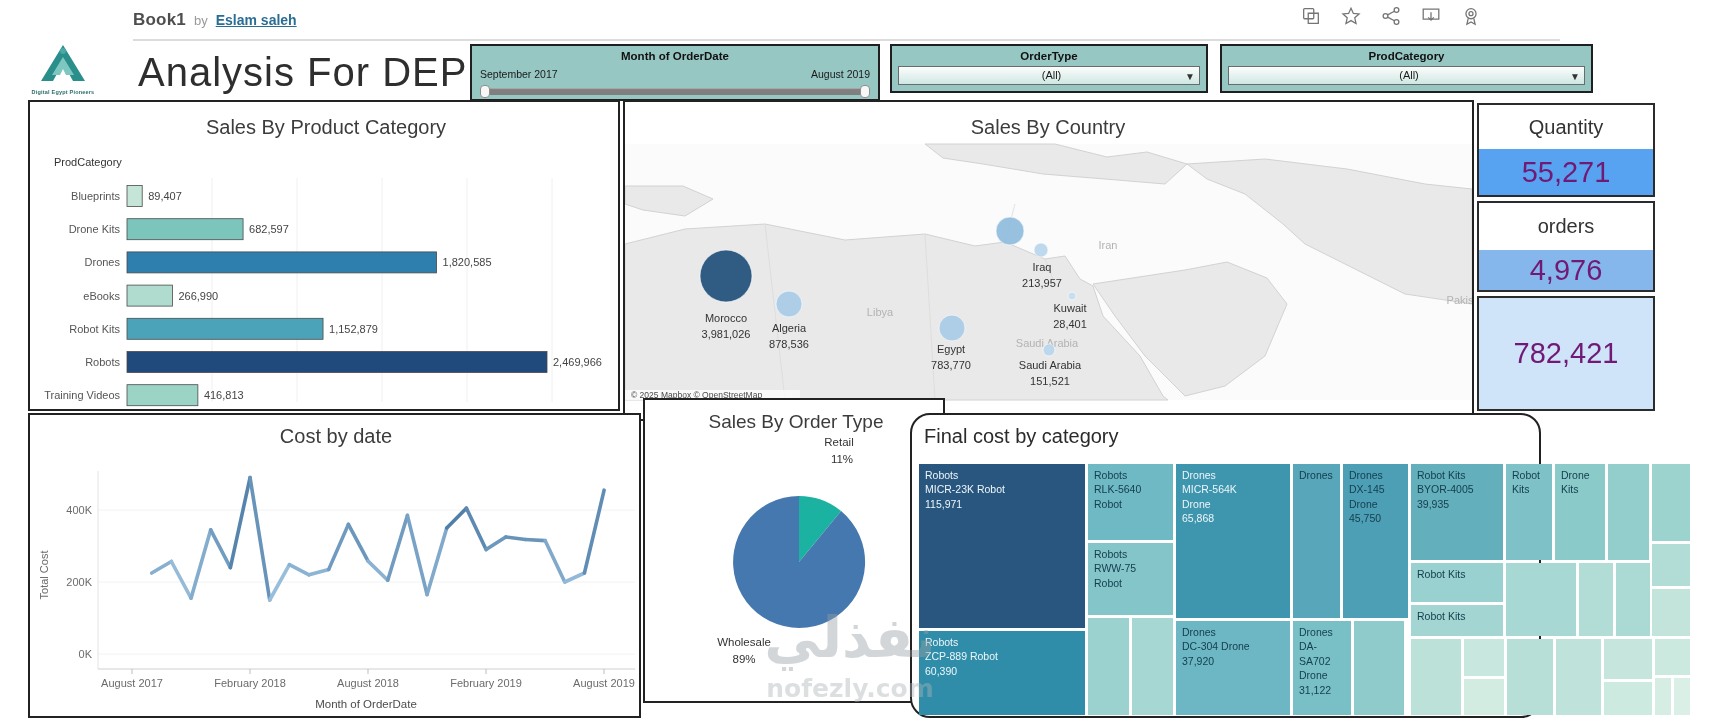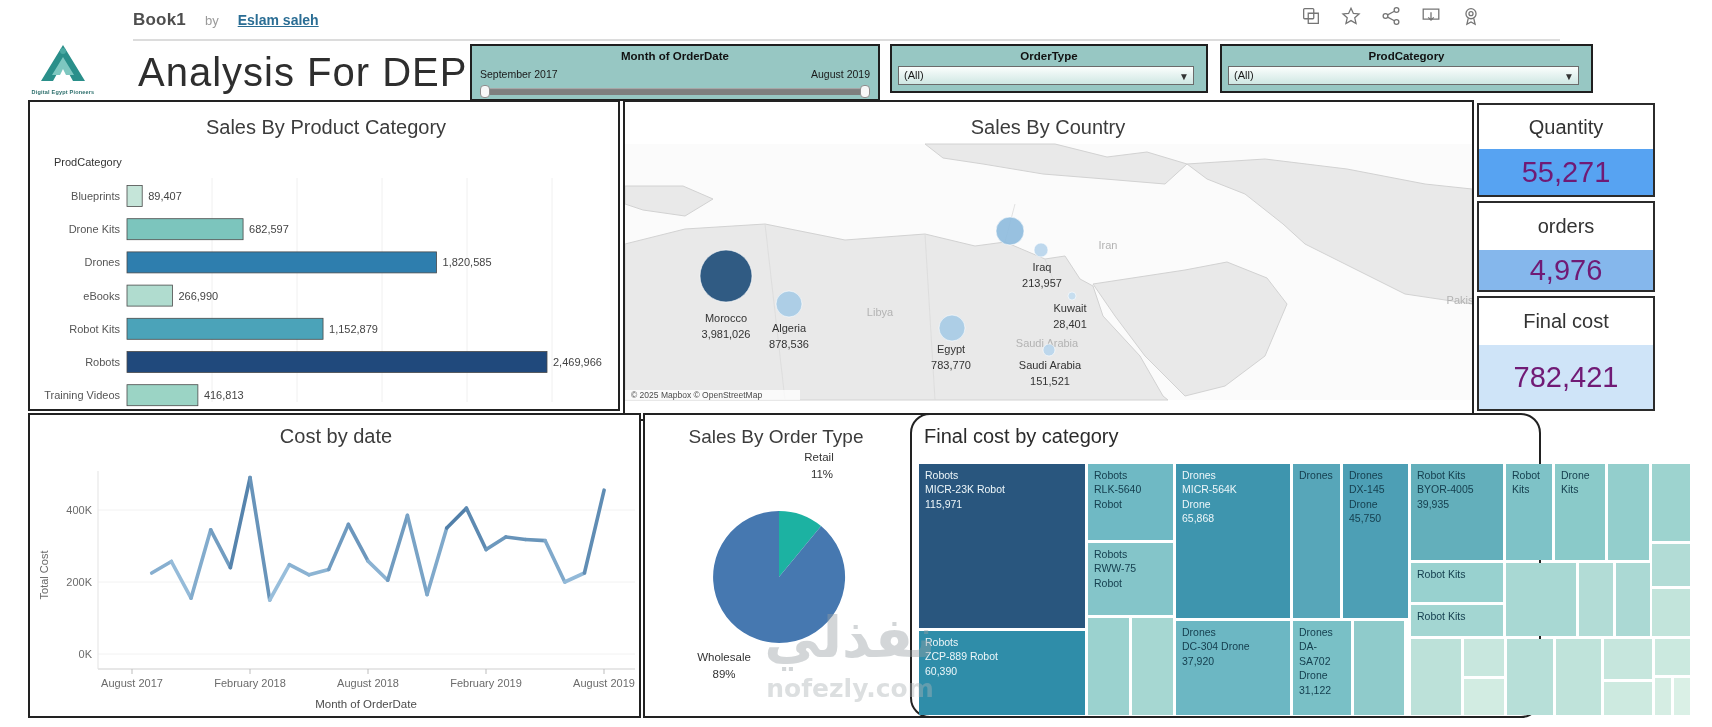--- a/index.html
+++ b/index.html
@@ -1,41 +1,41 @@
 <!DOCTYPE html>
 <html><head>
 <meta charset="utf-8">
 <style>
   * { margin:0; padding:0; box-sizing:border-box; }
   html,body { background:#fff; }
   body { font-family:"Liberation Sans", sans-serif; }
   #app { position:relative; width:1712px; height:727px; background:#fff; overflow:hidden; }
 
   
-  .hdr { position:absolute; left:133px; top:6px; height:28px; display:flex; align-items:center; gap:19px; }
+  .hdr { position:absolute; left:133px; top:6px; height:28px; display:flex; align-items:center; gap:8px; }
   .wb-title { font-size:17px; font-weight:bold; color:#4e4e4e; letter-spacing:.2px; }
   .wb-by { font-size:13px; color:#9a9a9a; }
   .wb-author { font-size:14px; font-weight:bold; color:#2a6d94; text-decoration:underline; cursor:pointer; }
   .hdr-icons { position:absolute; top:5px; left:1300px; display:flex; gap:18px; }
   .hdr-icons svg { width:22px; height:22px; stroke:#757575; fill:none; stroke-width:1.4; cursor:pointer; }
   .hdr-divider { position:absolute; left:133px; top:39px; width:1427px; height:2px; background:#dcdcdc; }
 
   
   .logo { position:absolute; left:30px; top:43px; width:66px; height:54px; text-align:center; }
   .logo-caption { font-size:5.5px; color:#2a6d6a; font-weight:bold; letter-spacing:.2px; }
   .dash-title { position:absolute; left:138px; top:50px; font-size:40px; font-weight:300; color:#2e2e2e; letter-spacing:1px; font-family:"Liberation Sans",sans-serif; }
 
   
   .filter { position:absolute; background:#97c7c3; border:2px solid #1f1f1f; }
   .filter-title { text-align:center; font-size:11.5px; font-weight:bold; color:#111; padding-top:4px; }
   .range-row { display:flex; justify-content:space-between; padding:6px 8px 0 8px; font-size:10.5px; color:#1a1a1a; }
   .slider { position:relative; margin:5px 8px 0 8px; height:13px; }
   .slider-track { position:absolute; left:0; right:0; top:3px; height:7px; background:#7f7f7f; border-radius:4px; box-shadow:inset 0 1px 1px rgba(255,255,255,.35); }
   .slider-handle { position:absolute; top:0; width:10px; height:13px; background:#f7f7f7; border:1px solid #8d8d8d; border-radius:4px; }
-  .dropdown { position:relative; margin:4px 12px 0 6px; height:19px; border:1px solid #6b6b6b; background:linear-gradient(#fbfefd,#cfe7e3); font-size:11px; color:#1a1a1a; line-height:17px; padding-left:5px; cursor:pointer; }
+  .dropdown { position:relative; margin:4px 6px 0 6px; height:19px; border:1px solid #6b6b6b; background:linear-gradient(#fbfefd,#cfe7e3); font-size:11px; color:#1a1a1a; line-height:17px; padding-left:5px; cursor:pointer;text-align:center; }
   .dd-arrow { position:absolute; right:4px; top:1px; font-size:10px; color:#333; }
 
   
   .panel { position:absolute; background:#fff; border:2px solid #222; }
   .kpi-card { position:absolute; background:#fff; border:2px solid #2b2b2b; display:flex; flex-direction:column; }
   .kpi-title { display:flex; align-items:center; justify-content:center; font-size:20px; color:#333; }
   .kpi-value { display:flex; align-items:center; justify-content:center; font-size:29px; color:#701a75; }
 
   
   .tm-title { position:absolute; left:12px; top:10px; font-size:20px; font-weight:500; color:#2b2b2b; }
@@ -202,21 +202,20 @@
 
   <div class="kpi-card" style="left:1477px; top:103px; width:178px; height:94px;">
     <div class="kpi-title" style="height:44px;">Quantity</div>
     <div class="kpi-value" style="flex: 1 1 0%; background: rgb(87, 163, 242);" id="kpi-band-0">55,271</div>
   </div>
   <div class="kpi-card" style="left:1477px; top:201px; width:178px; height:91px;">
     <div class="kpi-title" style="height:47px;">orders</div>
     <div class="kpi-value" style="flex: 1 1 0%; background: rgb(133, 183, 236);" id="kpi-band-1">4,976</div>
   </div>
   <div class="kpi-card" style="left:1477px; top:296px; width:178px; height:115px;">
-    <div class="kpi-title" style="height:47px;">Final cost</div>
     <div class="kpi-value" style="flex: 1 1 0%; background: rgb(207, 228, 248);" id="kpi-band-2">782,421</div>
   </div>
 
   <div class="panel" style="left:28px; top:413px; width:613px; height:305px;">
     <svg id="line-svg" width="609" height="301">
         <text x="306" y="28" text-anchor="middle" font-size="20" fill="#3c3c3c">Cost by date</text>
         <line x1="68" y1="95" x2="605" y2="95" stroke="#f2f2f2"></line>
         <line x1="68" y1="167" x2="605" y2="167" stroke="#f2f2f2"></line>
         <line x1="68" y1="239" x2="605" y2="239" stroke="#f2f2f2"></line>
         <line x1="68" y1="254" x2="605" y2="254" stroke="#cfcfcf"></line>
@@ -255,21 +254,21 @@
         <line x1="436.42" y1="93.20000000000002" x2="456.09000000000003" y2="134.60000000000002" stroke="rgb(93,138,178)" stroke-width="3.6" stroke-linecap="round"></line>
         <line x1="456.09000000000003" y1="134.60000000000002" x2="475.76000000000005" y2="122" stroke="rgb(108,152,189)" stroke-width="3.6" stroke-linecap="round"></line>
         <line x1="475.76000000000005" y1="122" x2="495.43" y2="124.52000000000001" stroke="rgb(103,147,185)" stroke-width="3.6" stroke-linecap="round"></line>
         <line x1="495.43" y1="124.52000000000001" x2="515.1" y2="125.60000000000001" stroke="rgb(105,149,186)" stroke-width="3.6" stroke-linecap="round"></line>
         <line x1="515.1" y1="125.60000000000001" x2="534.7700000000001" y2="167" stroke="rgb(128,169,203)" stroke-width="3.6" stroke-linecap="round"></line>
         <line x1="534.7700000000001" y1="167" x2="554.44" y2="158" stroke="rgb(146,185,216)" stroke-width="3.6" stroke-linecap="round"></line>
         <line x1="554.44" y1="158" x2="574.11" y2="75.20000000000002" stroke="rgb(96,141,180)" stroke-width="3.6" stroke-linecap="round"></line>
       </svg>
   </div>
 
-  <div class="panel" style="left:643px; top:413px; width:302px; height:305px;">
+  <div class="panel" style="left:643px; top:398px; width:302px; height:305px;text-align:center;">
     <svg id="pie-svg" width="258" height="301">
         <text x="131" y="28" text-anchor="middle" font-size="19" fill="#3c3c3c">Sales By Order Type</text>
         <path d="M134,162 L134.0,96.0 A66,66 0 0 1 176.1,111.1 Z" fill="#1cb2a2"></path>
         <text x="174" y="46" text-anchor="middle" font-size="11.5" fill="#333">Retail</text>
         <text x="177" y="63" text-anchor="middle" font-size="11.5" fill="#333">11%</text>
         <path d="M134,162 L176.1,111.1 A66,66 0 1 1 134.0,96.0 Z" fill="#4678b0"></path>
         <text x="79" y="246" text-anchor="middle" font-size="11.5" fill="#333">Wholesale</text>
         <text x="79" y="263" text-anchor="middle" font-size="11.5" fill="#333">89%</text>
       </svg>
   </div>

